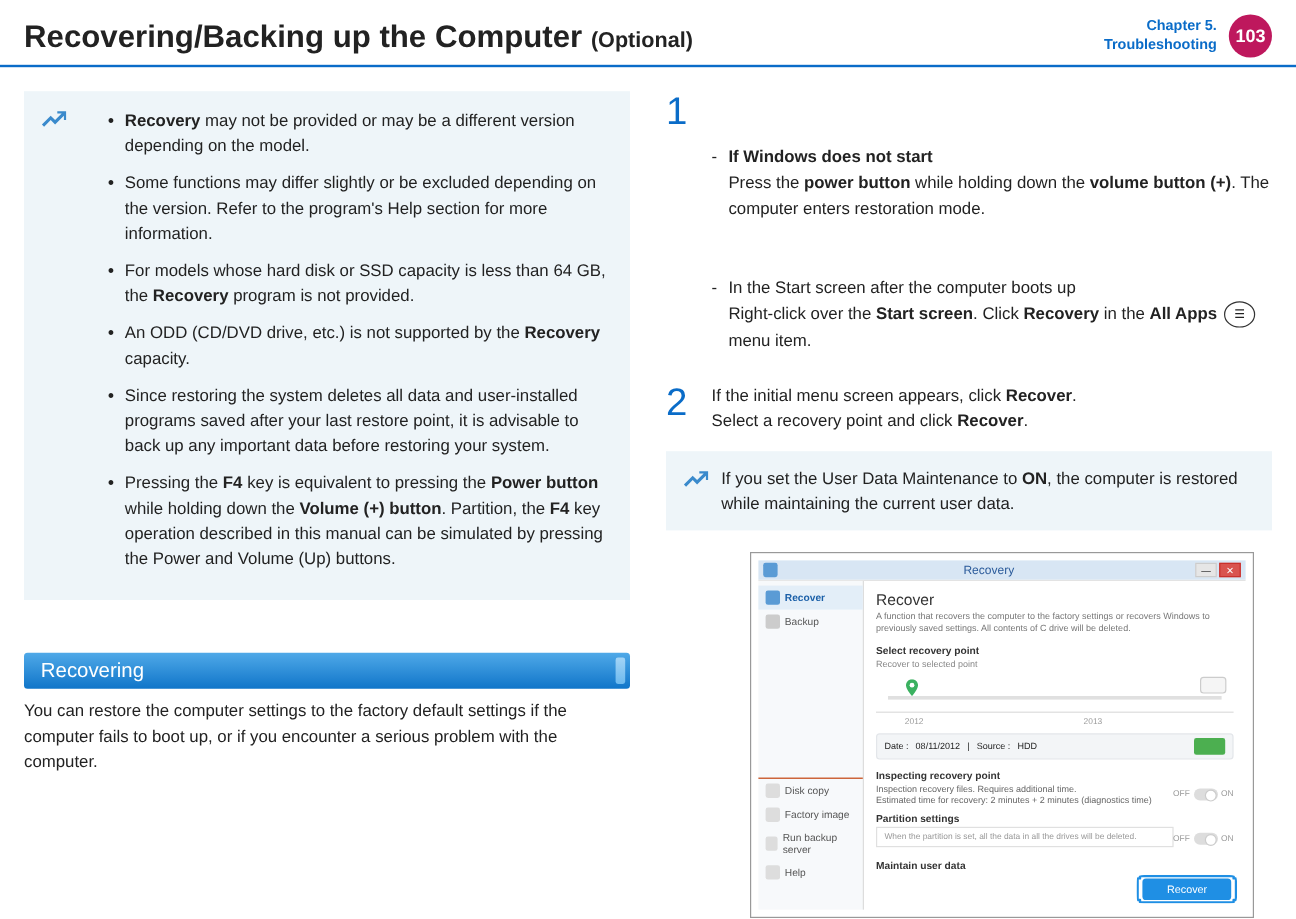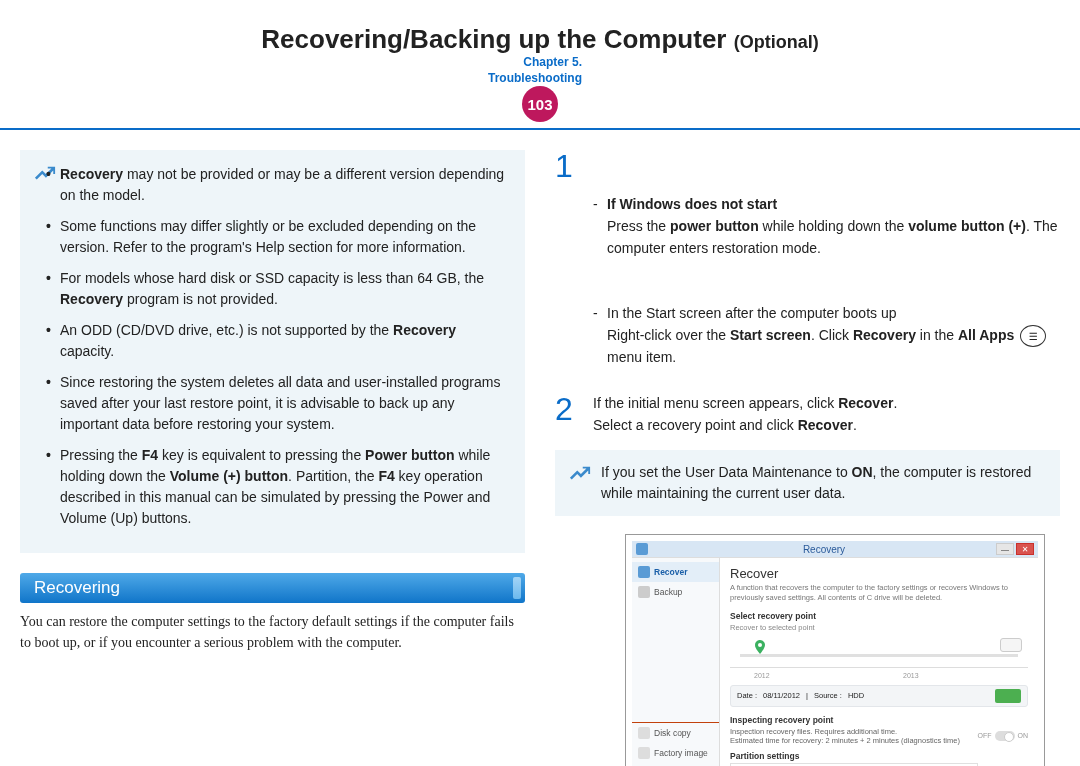--- a/index.html
+++ b/index.html
@@ -8,23 +8,22 @@
     font-size: 14px;
     color: #222;
     background: #fff;
     width: 1080px;
     height: 766px;
     overflow: hidden;
   }
   .header {
     display: flex;
     align-items: center;
-    padding: 24px 20px 6px 20px;
+    padding: 12px 20px 6px 20px;
     border-bottom: 2px solid #0a6cc8;
-    flex-direction: column;
   }
   .header-title {
     font-size: 26px;
     font-weight: 700;
     color: #222;
     flex: 1;
   }
   .header-title .optional { font-size: 18px; }
   .header-chapter {
     text-align: right;
@@ -41,23 +40,23 @@
     font-size: 15px;
   }
   .content {
     display: flex;
     padding: 20px 20px 0 20px;
     gap: 30px;
   }
   .col { flex: 1; min-width: 0; }
   .note-box {
     background: #eef5f9;
-    padding: 14px 18px 14px 26px;
-    position: relative;
-    margin-bottom: 20px;
+    padding: 14px 18px 14px 70px;
+    position: relative;
+    margin-bottom: 44px;
   }
   .note-icon {
     position: absolute;
     left: 14px; top: 14px;
     width: 22px; height: 22px;
     color: #3a8acc;
   }
   .note-icon svg { width: 22px; height: 22px; }
   .note-box ul { list-style: none; }
   .note-box li {
@@ -83,21 +82,21 @@
     margin-bottom: 8px;
     position: relative;
   }
   .section-bar::after {
     content: "";
     position: absolute;
     right: 4px; top: 4px; bottom: 4px; width: 8px;
     background: linear-gradient(to bottom, #a3d4f6, #6cb9ee);
     border-radius: 2px;
   }
-  .body-text { line-height: 1.5; margin-bottom: 24px; font-family: Liberation Serif, serif; }
+  .body-text { line-height: 1.5; margin-bottom: 24px; }
   .step {
     display: flex;
     gap: 14px;
     margin-bottom: 14px;
   }
   .step-num {
     font-size: 32px;
     font-weight: 400;
     color: #0a6cc8;
     line-height: 1;

